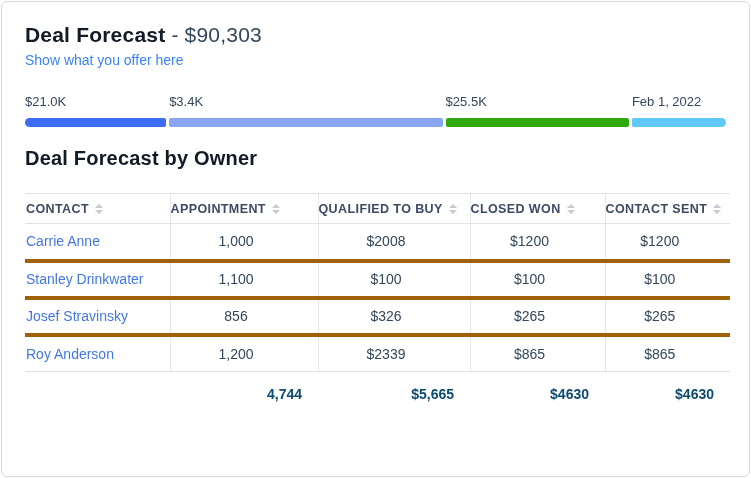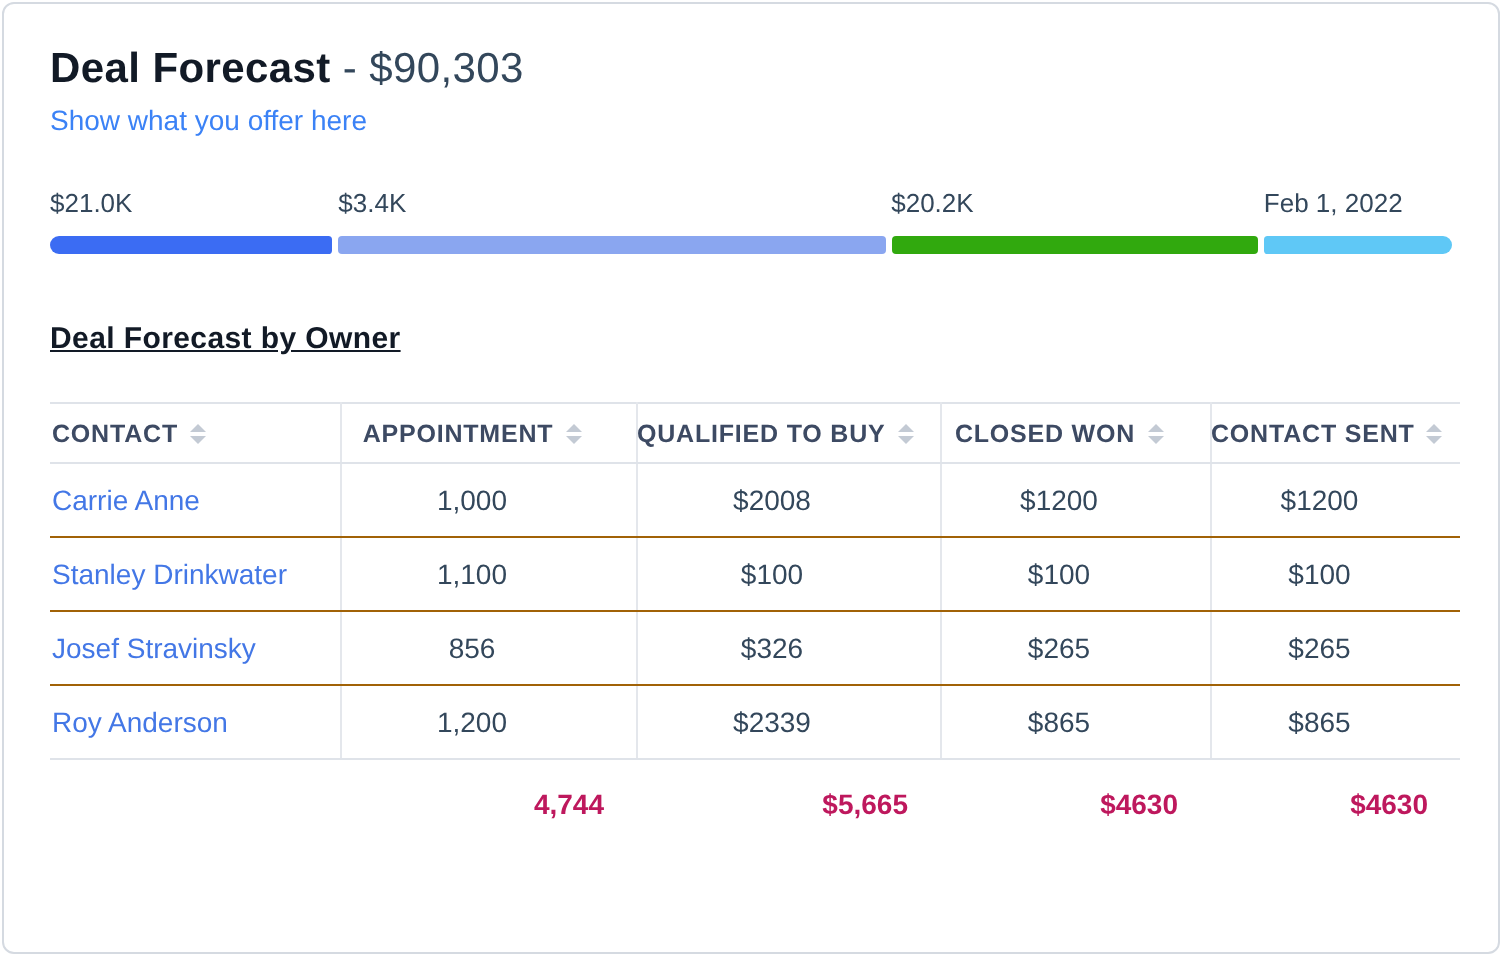--- a/index.html
+++ b/index.html
@@ -25,62 +25,62 @@
   .bar-labels .bar-label {
     font-size: 13px; color: #33475b; white-space: nowrap; overflow: visible;
     min-width: 0;
   }
   .bar { display: flex; gap: 3px; margin-top: 9px; height: 9px; }
   .bar .seg { height: 9px; border-radius: 2px; min-width: 0; }
   .bar .seg:first-child { border-top-left-radius: 5px; border-bottom-left-radius: 5px; }
   .bar .seg:last-child { border-top-right-radius: 5px; border-bottom-right-radius: 5px; }
 
   
-  .section-title { margin-top: 34px; font-size: 15px; font-weight: 700; color: #121a26; letter-spacing: .2px; text-decoration: underline; }
+  .section-title { margin-top: 20px; font-size: 20px; font-weight: 700; color: #121a26; letter-spacing: .2px; }
 
   
   table { width: 100%; border-collapse: collapse; margin-top: 23px; table-layout: fixed; }
   col.c1 { width: 145px; } col.c2 { width: 148px; } col.c3 { width: 152px; }
   col.c4 { width: 135px; } col.c5 { width: 125px; }
   thead th {
     height: 30px;
     border-top: 1px solid #dfe3e9;
     border-bottom: 1px solid #dfe3e9;
     font-size: 12.5px; font-weight: 700; color: #3d4a63;
     letter-spacing: .4px; text-transform: uppercase;
     vertical-align: middle; white-space: nowrap;
   }
   thead th, tbody td { border-right: 1px solid #e4e7ec; }
   thead th:last-child, tbody td:last-child { border-right: none; }
   th.h-left { text-align: left; padding-left: 1px; }
-  th.h-right { text-align: center; padding-right: 16px; }
+  th.h-right { text-align: left; padding-right: 16px; }
   .sort-icon { display: inline-block; width: 8px; margin-left: 6px; vertical-align: middle; }
   .sort-icon i { display: block; width: 0; height: 0; border-left: 4px solid transparent; border-right: 4px solid transparent; }
   .sort-icon .up { border-bottom: 4px solid #c3cad4; margin-bottom: 2px; }
   .sort-icon .down { border-top: 4px solid #c3cad4; }
-  tbody td { height: 37px; vertical-align: middle; font-size: 14px; color: #33475b; border-bottom: 1px solid #a16207; }
+  tbody td { height: 37px; vertical-align: middle; font-size: 14px; color: #33475b; border-bottom: 4px solid #a16207; }
   tbody tr:last-child td { border-bottom: 1px solid #dfe3e9; }
   td.c-contact { padding-left: 1px; }
   td.c-contact a { color: #4377e6; text-decoration: none; font-size: 14px; }
   td.c-num { text-align: center; padding-right: 16px; }
-  tfoot td { height: 44px; vertical-align: middle; font-size: 14px; font-weight: 700; color: #be185d; }
+  tfoot td { height: 44px; vertical-align: middle; font-size: 14px; font-weight: 700; color: #0c4a6e; }
   tfoot td.c-num { text-align: right; padding-right: 16px; }
 </style>
 </head>
 <body>
 
 <div class="card">
 
   <h1 class="page-title"><span>Deal Forecast</span><span class="title-suffix"> - $90,303</span></h1>
   <div class="subtitle">Show what you offer here</div>
 
   <div class="bar-labels" id="bar-labels">
       <div class="bar-label" style="flex: 144 1 0px;">$21.0K</div>
       <div class="bar-label" style="flex: 279 1 0px;">$3.4K</div>
-      <div class="bar-label" style="flex: 187 1 0px;">$20.2K</div>
+      <div class="bar-label" style="flex: 187 1 0px;">$25.5K</div>
       <div class="bar-label" style="flex: 96 1 0px;">Feb 1, 2022</div>
     </div>
   <div class="bar" id="bar">
       <div class="seg" style="flex: 144 1 0px; background: rgb(59, 108, 243);"></div>
       <div class="seg" style="flex: 279 1 0px; background: rgb(138, 166, 240);"></div>
       <div class="seg" style="flex: 187 1 0px; background: rgb(49, 169, 14);"></div>
       <div class="seg" style="flex: 96 1 0px; background: rgb(95, 200, 246);"></div>
     </div>
 
   <h2 class="section-title">Deal Forecast by Owner</h2>

